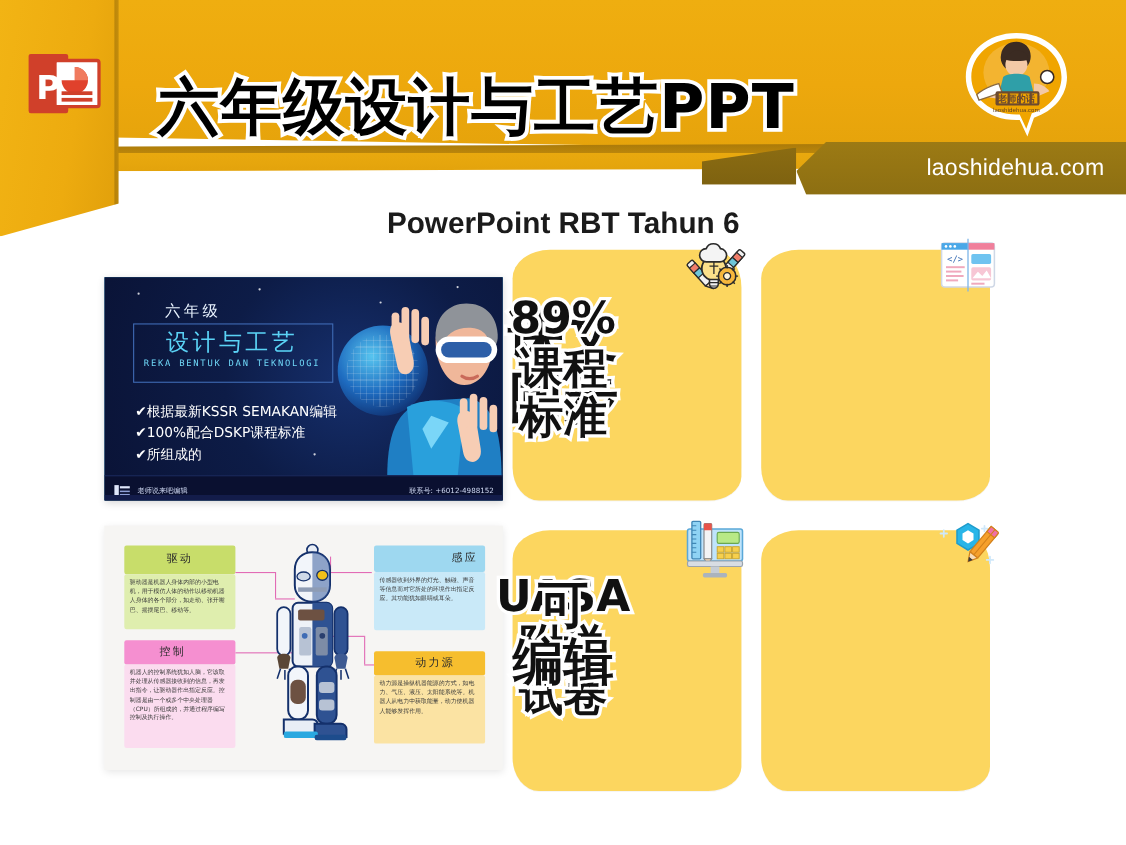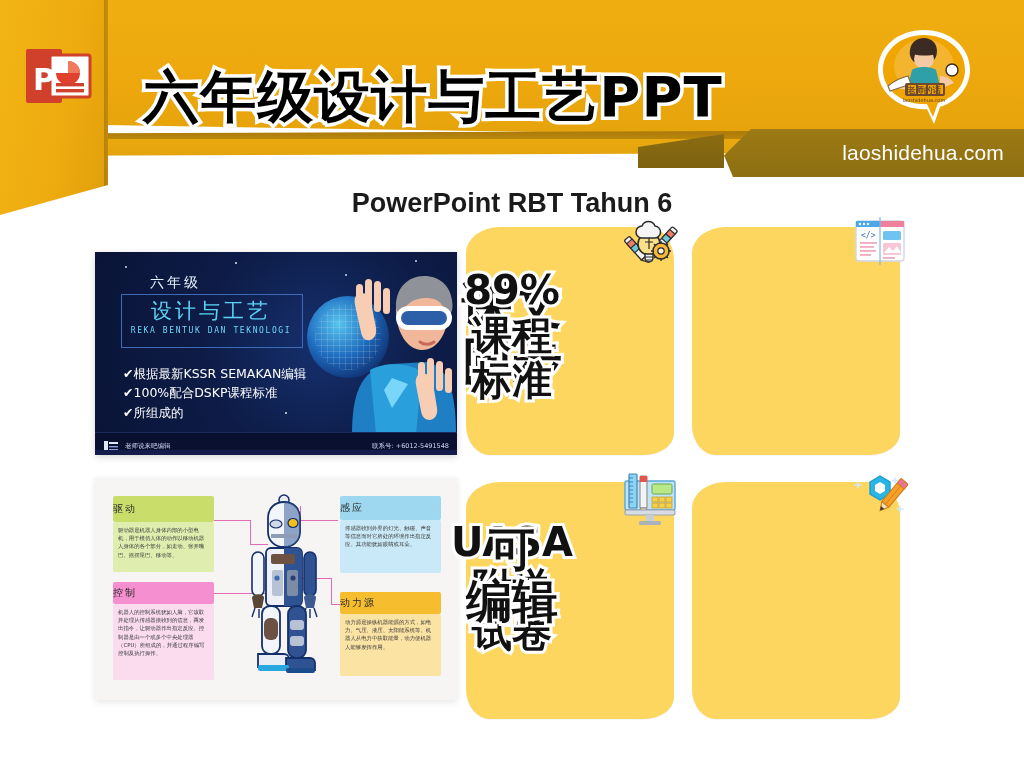--- a/index.html
+++ b/index.html
@@ -104,21 +104,21 @@
       background:radial-gradient(circle at 38% 34%,#5fd6ff 0%,#1f72c9 45%,#123a7e 75%,rgba(10,19,54,0) 100%);
       opacity:.9;}
   .s1-globe:after{content:"";position:absolute;inset:8px;border-radius:50%;
       background:repeating-linear-gradient(0deg,rgba(255,255,255,.16) 0 1px,rgba(255,255,255,0) 1px 6px),
                  repeating-linear-gradient(90deg,rgba(255,255,255,.16) 0 1px,rgba(255,255,255,0) 1px 6px);}
   .s1-star{position:absolute;background:#fff;border-radius:50%;opacity:.8;}
 
   
   .slide2{position:absolute;inset:0;background:#f6f5f3;}
   .rb-box{position:absolute;border-radius:2px;}
-  .rb-head{position:absolute;height:17px;line-height:17px;
+  .rb-head{position:absolute;height:17px;line-height:17px;text-align:center;
       font-size:10px;color:#2b2b2b;font-family:"DejaVu Sans",sans-serif;
       letter-spacing:2px;}
   .rb-body{position:absolute;font-size:5.4px;line-height:1.52;color:#3a3a3a;
       padding:4px 5px 4px 5px;box-sizing:border-box;
       font-family:"DejaVu Sans",sans-serif;}
   .rb-line{position:absolute;background:#e26bb5;height:1px;}
   .rb-line-v{position:absolute;background:#e26bb5;width:1px;}
 
   
   .card{
@@ -248,21 +248,21 @@
       </div>
 
       <div class="slide1-bar">
         <svg class="s1-foot-ico" viewBox="0 0 16 14">
           <rect x="1" y="2" width="4" height="10" fill="#dfe6fa"></rect>
           <rect x="6" y="3" width="9" height="2" fill="#dfe6fa"></rect>
           <rect x="6" y="7" width="9" height="1.4" fill="#8fa0d8"></rect>
           <rect x="6" y="10" width="9" height="1.4" fill="#8fa0d8"></rect>
         </svg>
         <div class="s1-footl">老师说来吧编辑</div>
-        <div class="s1-footr">联系号: +6012-5491548</div>
+        <div class="s1-footr">联系号: +6012-4988152</div>
       </div>
       <div class="slide1-bar-b"></div>
     </div>
   </div>
 
   <div class="thumb thumb-2">
     <div class="slide2">
 
       <div class="rb-line" style="left:119px;top:42px;width:36px;"></div>
       <div class="rb-line-v" style="left:155px;top:42px;height:24px;"></div>
@@ -312,21 +312,21 @@
 
       <div class="rb-box" style="left:18px;top:18px;width:101px;height:26px;background:#c8dd6a;"></div>
       <div class="rb-head" style="left:18px;top:22px;width:101px;">驱动</div>
       <div class="rb-box rb-body" style="left:18px;top:44px;width:101px;height:50px;background:#dfeeae;">驱动器是机器人身体内部的小型电机，用于模仿人体的动作以移动机器人身体的各个部分，如走动、张开嘴巴、摇摆尾巴、移动等。</div>
 
       <div class="rb-box" style="left:18px;top:104px;width:101px;height:22px;background:#f58fd0;"></div>
       <div class="rb-head" style="left:18px;top:106px;width:88px;">控制</div>
       <div class="rb-box rb-body" style="left:18px;top:126px;width:101px;height:76px;background:#fbdcef;">机器人的控制系统犹如人脑，它该取并处理从传感器接收到的信息，再发出指令，让驱动器作出指定反应。控制器是由一个或多个中央处理器（CPU）所组成的，并通过程序编写控制及执行操作。</div>
 
       <div class="rb-box" style="left:245px;top:18px;width:101px;height:24px;background:#9ed8f0;"></div>
-      <div class="rb-head" style="left:245px;top:21px;width:101px;">感应</div>
+      <div class="rb-head" style="left:245px;top:21px;width:101px;padding-left:32px;">感应</div>
       <div class="rb-box rb-body" style="left:245px;top:42px;width:101px;height:53px;background:#c9e9f8;">传感器收到外界的灯光、触碰、声音等信息而对它所处的环境作出指定反应。其功能犹如眼睛或耳朵。</div>
 
       <div class="rb-box" style="left:245px;top:114px;width:101px;height:22px;background:#f6be2e;"></div>
       <div class="rb-head" style="left:245px;top:116px;width:111px;">动力源</div>
       <div class="rb-box rb-body" style="left:245px;top:136px;width:101px;height:62px;background:#fbe3a3;">动力源是操纵机器能源的方式，如电力、气压、液压、太阳能系统等。机器人从电力中获取能量，动力使机器人能够发挥作用。</div>
     </div>
   </div>
 
   <div class="card c1"></div>
   <div class="card-icon" style="left:622px;top:218px;">

